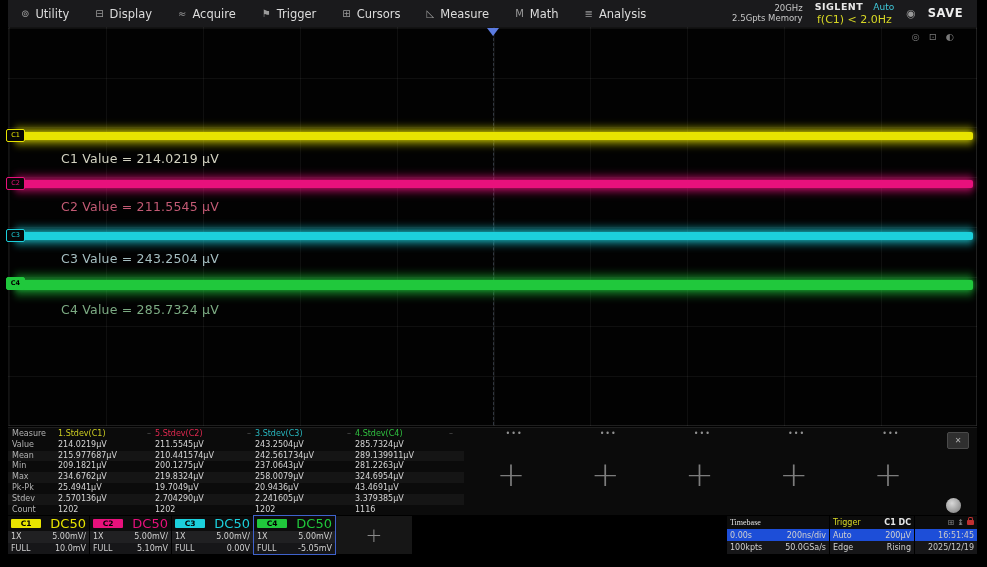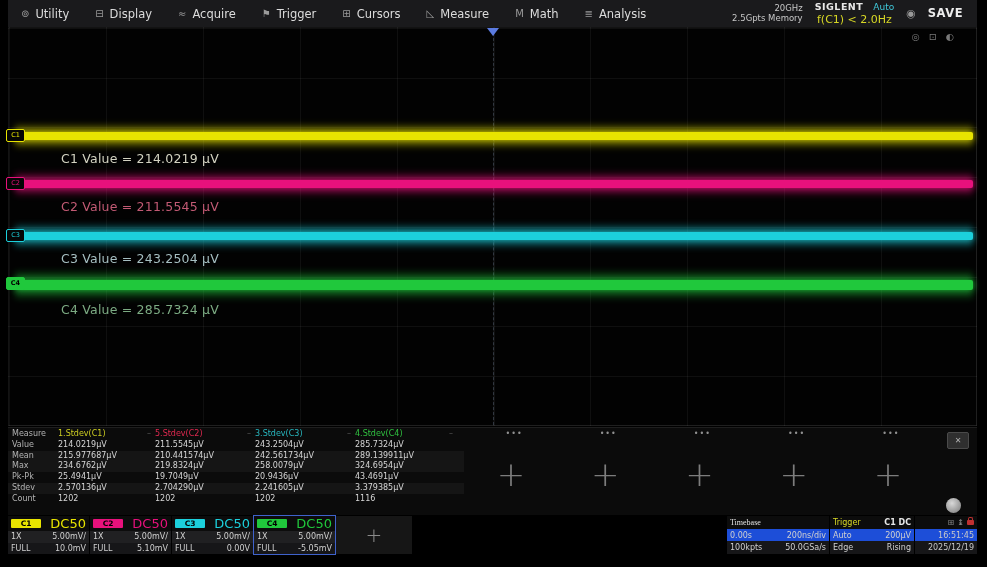--- a/index.html
+++ b/index.html
@@ -207,20 +207,27 @@
         <span>243.2504μV</span>
         <span>285.7324μV</span>
       </div>
       <div class="mrow stripe">
         <span class="rl">Mean</span>
         <span>215.977687μV</span>
         <span>210.441574μV</span>
         <span>242.561734μV</span>
         <span>289.139911μV</span>
       </div>
+      <div class="mrow">
+        <span class="rl">Min</span>
+        <span>209.1821μV</span>
+        <span>200.1275μV</span>
+        <span>237.0643μV</span>
+        <span>281.2263μV</span>
+      </div>
       <div class="mrow stripe">
         <span class="rl">Max</span>
         <span>234.6762μV</span>
         <span>219.8324μV</span>
         <span>258.0079μV</span>
         <span>324.6954μV</span>
       </div>
       <div class="mrow">
         <span class="rl">Pk-Pk</span>
         <span>25.4941μV</span>

